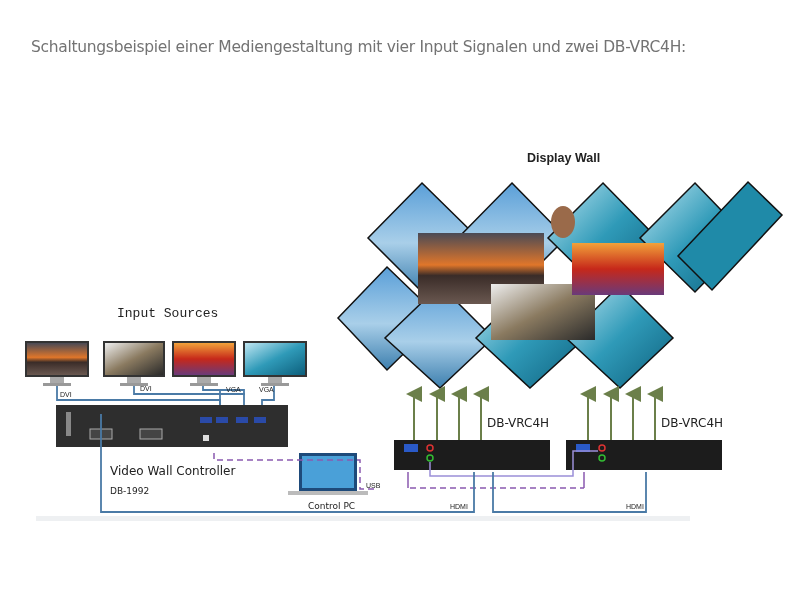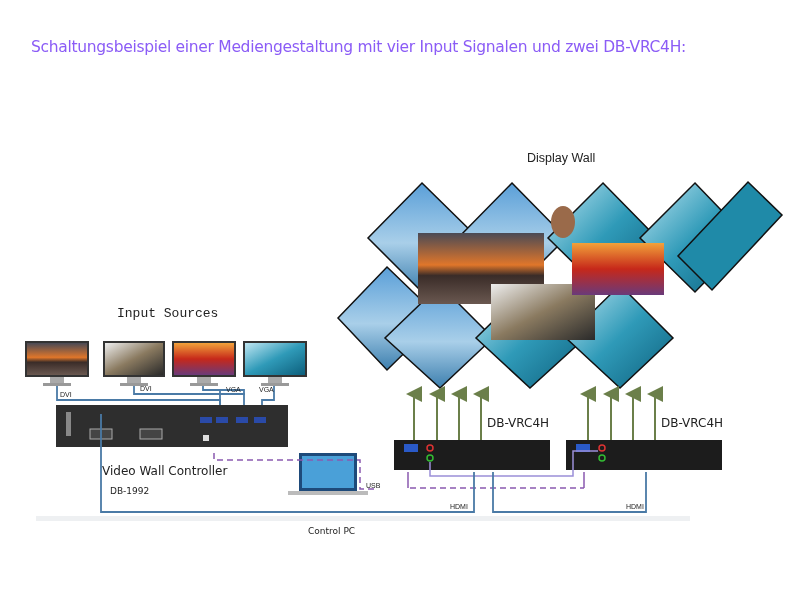--- a/index.html
+++ b/index.html
@@ -1,17 +1,17 @@
 <!DOCTYPE html>
 <html><head>
 <meta charset="utf-8">
 <style>
   html,body{margin:0;padding:0;background:#fff;}
   body{width:800px;height:600px;position:relative;overflow:hidden;font-family:"Liberation Sans",sans-serif;}
-  .heading{position:absolute;left:31px;top:38px;font-size:15.5px;color:#8b5cf6;font-family:"DejaVu Sans",sans-serif;letter-spacing:-0.3px;}
+  .heading{position:absolute;left:31px;top:38px;font-size:15.5px;color:#737373;font-family:"DejaVu Sans",sans-serif;letter-spacing:-0.3px;}
   .lbl{position:absolute;font-family:"Liberation Sans",sans-serif;color:#222;}
   svg{position:absolute;left:0;top:0;}
 </style>
 </head>
 <body>
 
 <div class="heading">Schaltungsbeispiel einer Mediengestaltung mit vier Input Signalen und zwei DB-VRC4H:</div>
 
 <svg width="800" height="600" viewBox="0 0 800 600">
   <defs>
@@ -131,26 +131,26 @@
   <g fill="none">
     <path d="M430,462 V476 H573 V451 H598" stroke="#9b8fd8" stroke-width="1.5"></path>
     <path d="M214,453 V460 H360 V489 H374 M410,488 H584" stroke="#8a5ab0" stroke-width="1.5" stroke-dasharray="6,4"></path>
     <path d="M408,488 V472 M584,488 V472" stroke="#8a5ab0" stroke-width="1.5"></path>
     <path d="M101,414 V512 H474 V472" stroke="#4a7aa6" stroke-width="1.8"></path>
     <path d="M493,472 V512 H646 V472" stroke="#4a7aa6" stroke-width="1.8"></path>
   </g>
   <rect x="36" y="516" width="654" height="5" fill="#eef0f2"></rect>
 </svg>
 
-<div class="lbl" style="left:527px;top:151px;font-size:12.5px;">Display Wall</div>
+<div class="lbl" style="left:527px;top:151px;font-size:12.5px;font-weight:bold;">Display Wall</div>
 <div class="lbl" style="left:117px;top:306px;font-size:13px;font-family:Liberation Mono, monospace;">Input Sources</div>
 <div class="lbl" style="left:60px;top:391px;font-size:7px;">DVI</div>
 <div class="lbl" style="left:140px;top:385px;font-size:7px;">DVI</div>
 <div class="lbl" style="left:226px;top:386px;font-size:7px;">VGA</div>
 <div class="lbl" style="left:259px;top:386px;font-size:7px;">VGA</div>
-<div class="lbl" style="left:102px;top:464px;font-size:12px;font-family:'DejaVu Sans',sans-serif;">Video Wall Controller</div>
+<div class="lbl" style="left:110px;top:464px;font-size:12px;font-family:'DejaVu Sans',sans-serif;">Video Wall Controller</div>
 <div class="lbl" style="left:110px;top:486px;font-size:9px;font-family:'DejaVu Sans',sans-serif;">DB-1992</div>
 <div class="lbl" style="left:487px;top:416px;font-size:12px;font-family:'DejaVu Sans',sans-serif;">DB-VRC4H</div>
 <div class="lbl" style="left:661px;top:416px;font-size:12px;font-family:'DejaVu Sans',sans-serif;">DB-VRC4H</div>
 <div class="lbl" style="left:366px;top:482px;font-size:7px;">USB</div>
-<div class="lbl" style="left:308px;top:526px;font-size:9px;font-family:'DejaVu Sans',sans-serif;">Control PC</div>
+<div class="lbl" style="left:308px;top:501px;font-size:9px;font-family:'DejaVu Sans',sans-serif;">Control PC</div>
 <div class="lbl" style="left:450px;top:503px;font-size:7px;">HDMI</div>
 <div class="lbl" style="left:626px;top:503px;font-size:7px;">HDMI</div>
 
 </body></html>

